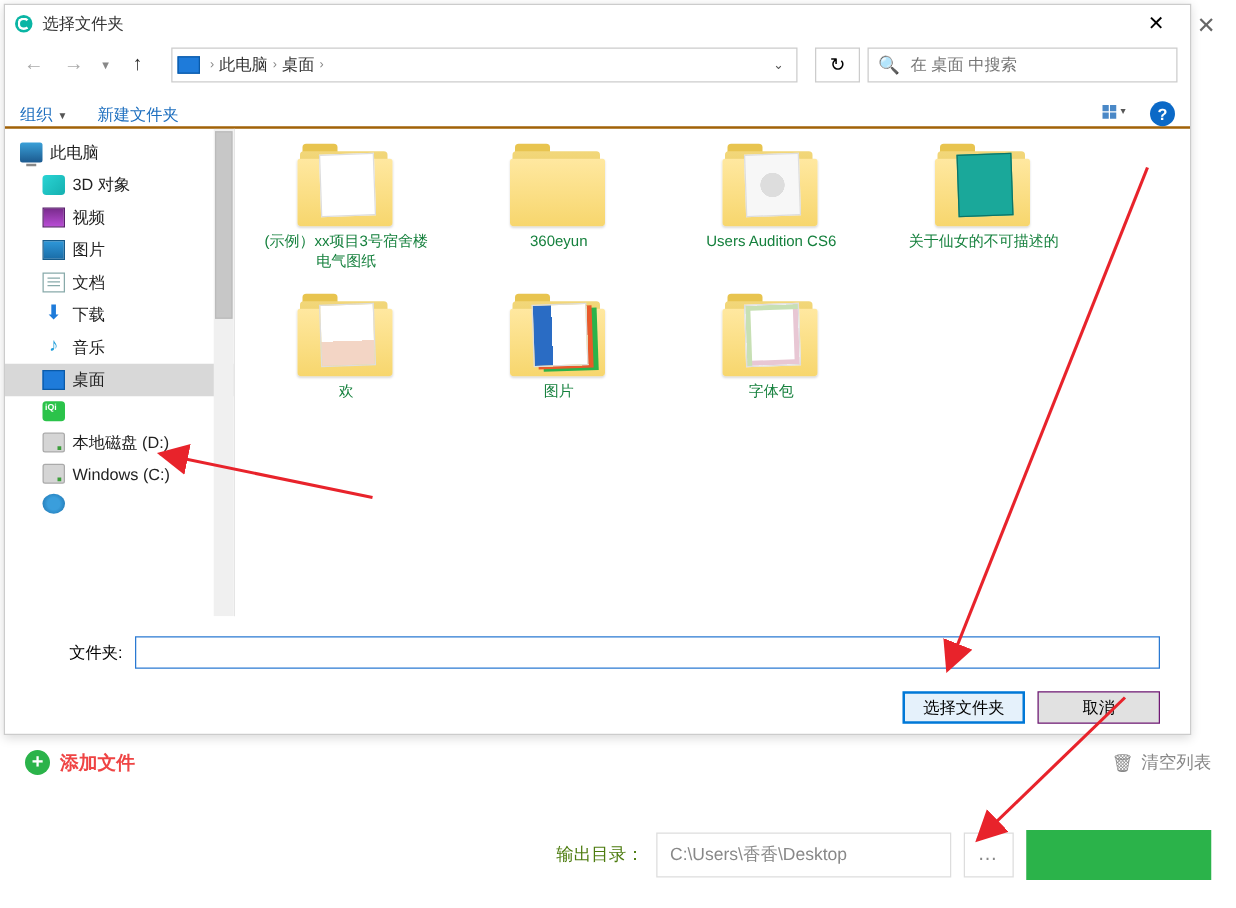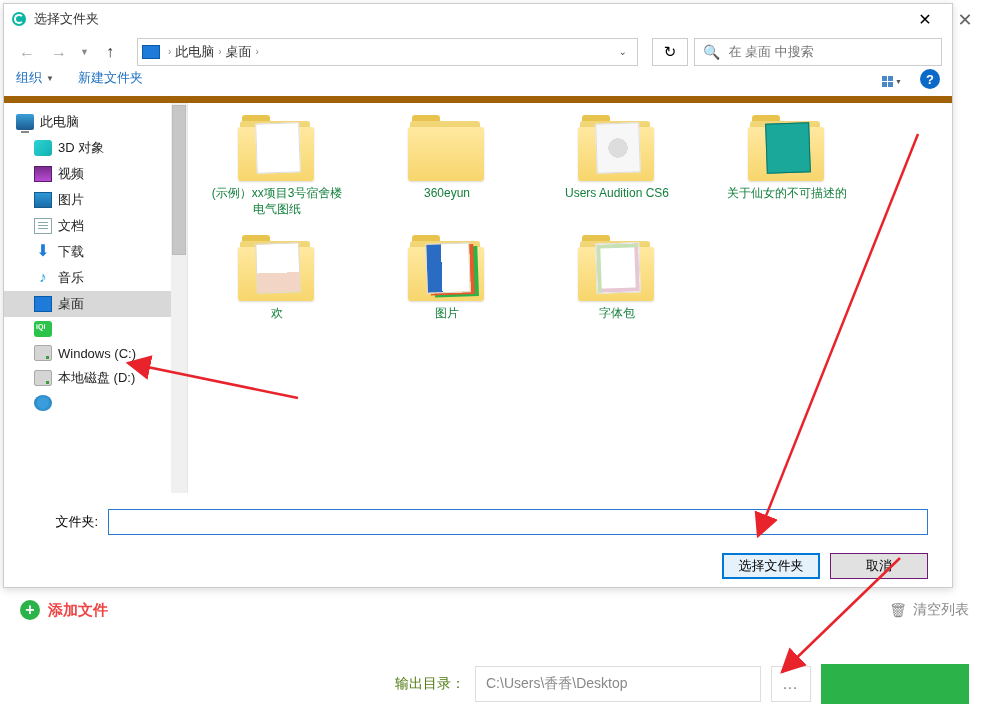--- a/index.html
+++ b/index.html
@@ -31,21 +31,21 @@
 .breadcrumb .pc-icon { width: 18px; height: 14px; background: #1e7bda; border: 1px solid #0a5aa8; margin-right: 4px; }
 .breadcrumb .sep { color: #888; font-size: 10px; margin: 0 4px; }
 .breadcrumb .crumb { font-size: 13px; color: #333; }
 .breadcrumb .spacer { flex: 1; }
 .breadcrumb .bc-drop { color: #555; font-size: 10px; padding: 0 6px; }
 .refresh-btn { width: 36px; height: 28px; border: 1px solid #ccc; background: #fff; display: flex; align-items: center; justify-content: center; font-size: 15px; cursor: pointer; }
 .search-box { width: 248px; height: 28px; border: 1px solid #ccc; background: #fff; display: flex; align-items: center; padding: 0 8px; }
 .search-box .sicon { color: #888; margin-right: 8px; font-size: 14px; }
 .search-box input { border: none; outline: none; flex: 1; font-size: 13px; color: #888; }
 
-.toolbar { display: flex; align-items: flex-start; height: 34px; padding: 0 12px; border-bottom: 7px solid #a16207; }
+.toolbar { display: flex; align-items: flex-end; height: 34px; padding: 0 12px; border-bottom: 2px solid #a16207; }
 .tb-item { color: #1e6fbf; font-size: 13px; margin-right: 24px; cursor: pointer; display: flex; align-items: center; gap: 4px; }
 .tb-item .dd { font-size: 8px; color: #555; }
 .tb-spacer { flex: 1; }
 .view-btn { width: 24px; height: 24px; display: flex; align-items: center; justify-content: center; cursor: pointer; margin-right: 4px; }
 .view-grid { display: grid; grid-template: repeat(2, 5px) / repeat(2, 5px); gap: 1px; }
 .view-grid span { background: #4a88c7; }
 .help-btn { width: 20px; height: 20px; border-radius: 50%; background: #0b69c7; color: #fff; display: flex; align-items: center; justify-content: center; font-size: 13px; font-weight: bold; margin-left: 12px; cursor: pointer; }
 
 .content { display: flex; height: 390px; }
 .sidebar { width: 184px; border-right: 1px solid #e5e5e5; overflow-y: auto; position: relative; }
@@ -93,21 +93,21 @@
 
 .lower-bar { position: absolute; left: 20px; right: 20px; top: 594px; height: 32px; display: flex; align-items: center; }
 .add-btn { display: flex; align-items: center; gap: 8px; cursor: pointer; }
 .add-icon { width: 20px; height: 20px; border-radius: 50%; background: #2bb34a; color: #fff; display: flex; align-items: center; justify-content: center; font-size: 16px; font-weight: bold; }
 .add-text { font-size: 15px; font-weight: bold; color: #ef4444; }
 .lower-bar .spacer { flex: 1; }
 .clear-btn { display: flex; align-items: center; gap: 6px; color: #888; font-size: 14px; cursor: pointer; }
 
 .output-bar { position: absolute; left: 20px; right: 20px; top: 664px; height: 40px; display: flex; align-items: center; justify-content: flex-end; gap: 10px; }
 .output-label { font-size: 14px; color: #4d7c0f; }
-.output-input { width: 286px; height: 36px; border: 1px solid #ddd; background: #fff; padding: 0 10px; font-size: 14px; color: #888; outline: none; }
+.output-input { width: 236px; height: 36px; border: 1px solid #ddd; background: #fff; padding: 0 10px; font-size: 14px; color: #888; outline: none; }
 .output-browse { width: 40px; height: 36px; border: 1px solid #ddd; background: #fff; color: #888; font-size: 16px; cursor: pointer; letter-spacing: 2px; }
 .primary-action { width: 148px; height: 40px; background: #2bb34a; border: none; }
 
 .arrow-annotation { position: absolute; pointer-events: none; z-index: 15; }
 </style>
 </head>
 <body>
 
 <div class="bg-close">✕</div>
 
@@ -193,25 +193,25 @@
           <li class="selected">
             <span class="ticon ic-desktop"></span>
             <span>桌面</span>
           </li>
           <li>
             <span class="ticon ic-iqiyi"></span>
             <span></span>
           </li>
           <li>
             <span class="ticon ic-drive"></span>
+            <span>本地磁盘 (D:)</span>
+          </li>
+          <li>
+            <span class="ticon ic-drive"></span>
             <span>Windows (C:)</span>
-          </li>
-          <li>
-            <span class="ticon ic-drive"></span>
-            <span>本地磁盘 (D:)</span>
           </li>
           <li>
             <span class="ticon ic-net"></span>
             <span></span>
           </li>
         </ul>
       <div class="scrollbar-track">
         <div class="scrollbar-thumb"></div>
       </div>
     </div>

